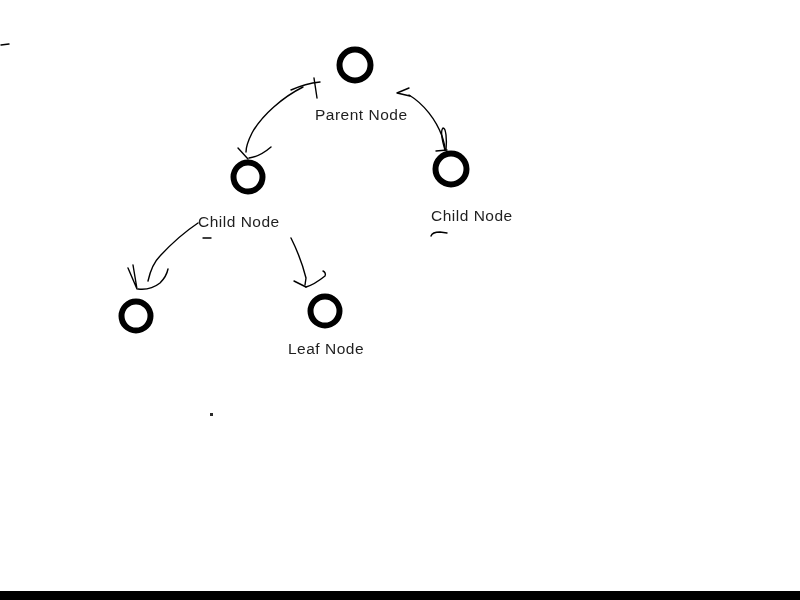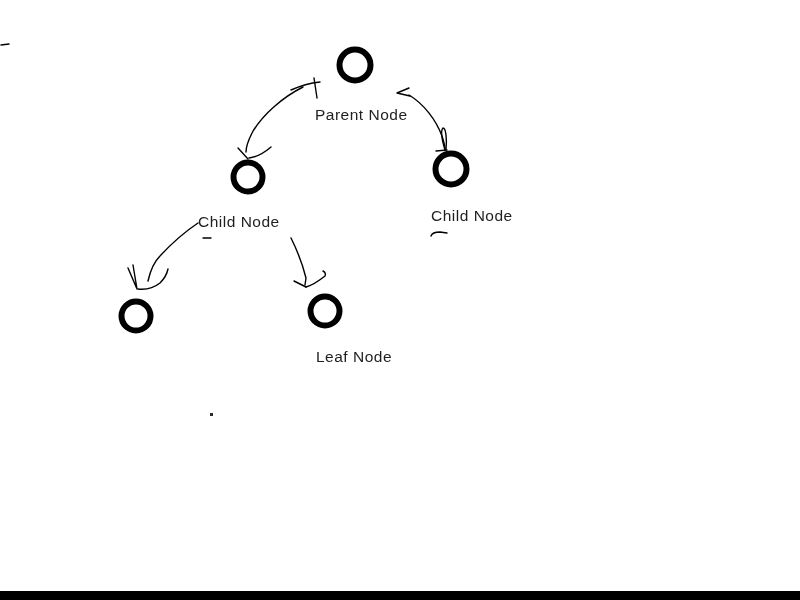--- a/index.html
+++ b/index.html
@@ -40,21 +40,21 @@
     position: absolute;
     font-size: 15.5px;
     font-weight: 400;
     letter-spacing: 0.5px;
     color: #1f1f1f;
     white-space: nowrap;
   }
   #lbl-parent      { left: 315px; top: 106px; }
   #lbl-child-left  { left: 198px; top: 213px; }
   #lbl-child-right { left: 431px; top: 207px; }
-  #lbl-leaf-right  { left: 288px; top: 348px; margin-left: 28px; }
+  #lbl-leaf-right  { left: 288px; top: 340px; }
   #tiny-dot {
     position: absolute;
     left: 210px;
     top: 413px;
     width: 3px;
     height: 3px;
     background: #2b2b2b;
   }
   #bottom-bar {
     position: absolute;

